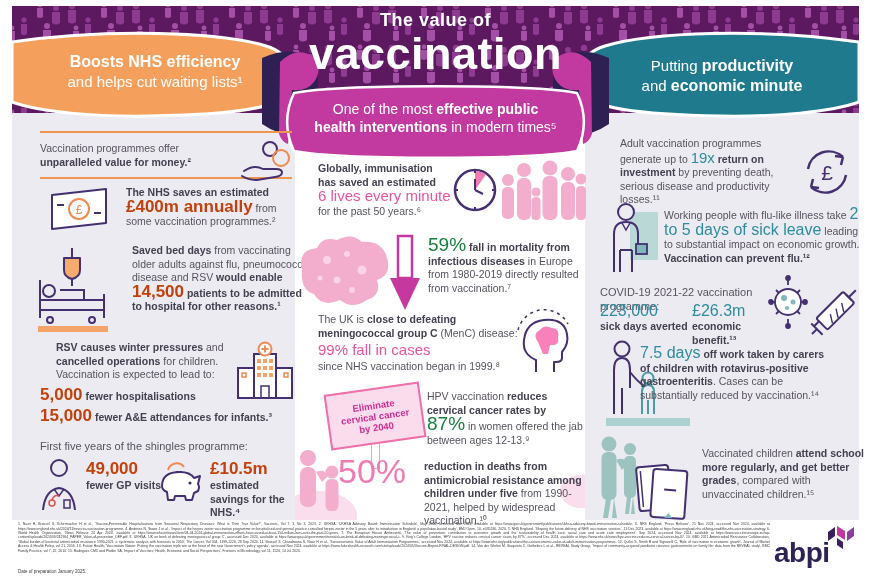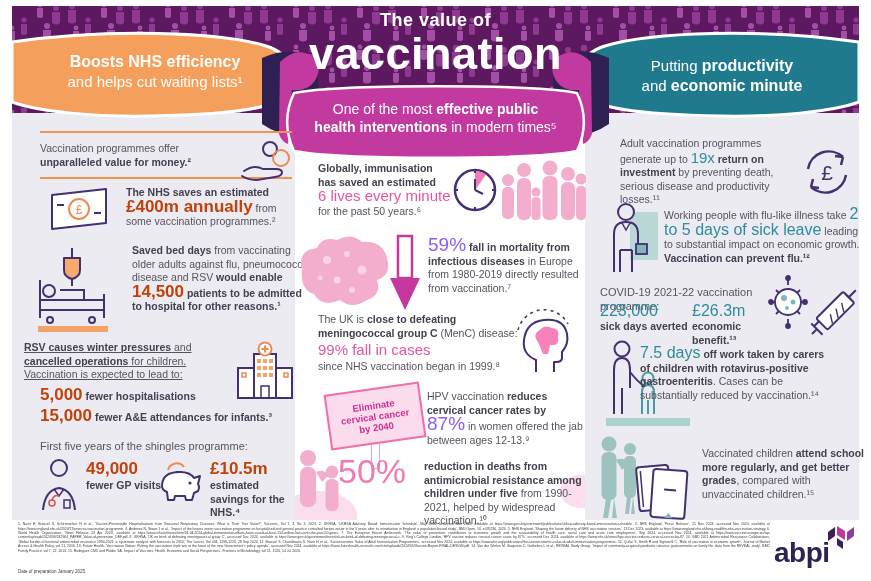--- a/index.html
+++ b/index.html
@@ -9,21 +9,21 @@
   
   .body-gray{position:absolute;left:12px;top:112px;width:847px;height:408px;background:#ecebf1;}
   .body-white{position:absolute;left:295px;top:112px;width:290px;height:408px;background:#ffffff;
       background-image:radial-gradient(70px 45px at 8% 99%, #fbdeee 0 55%, transparent 56%),
                        radial-gradient(40px 30px at 99% 93%, #fbdeee 0 55%, transparent 56%);}
   
   .t{font-size:10.5px;line-height:13.5px;color:#57525e;}
   .b{font-weight:bold;color:#454050;}
   .on2{color:#c2410c;font-size:17px;font-weight:bold;}
   .pk15{color:#e8549f;font-size:15px;}
-  .pk19{color:#8b5cf6;font-size:19px;}
+  .pk19{color:#15803d;font-size:19px;}
   .tl15{color:#2e8c9e;font-size:15px;}
   .tl16{color:#2e8c9e;font-size:16px;}
   .ctr{text-align:center;}
   .white{color:#fff;}
   
   .ban1{font-size:16px;font-weight:bold;line-height:20px;}
   .ban2{font-size:15px;line-height:19px;}
   .title1{font-size:18px;font-weight:bold;letter-spacing:.5px;}
   .title2{font-size:45px;font-weight:bold;letter-spacing:.5px;line-height:46px;text-align:center;}
   .ribbon-t{font-size:14px;line-height:18px;}
@@ -134,21 +134,21 @@
       <circle cx="12" cy="72" r="3" fill="none" stroke="#443070" stroke-width="2"></circle>
       <circle cx="54" cy="72" r="3" fill="none" stroke="#443070" stroke-width="2"></circle>
       <rect x="0" y="78" width="70" height="6" fill="#f5a469"></rect>
     </svg>
   </div>
   <div class="abs t" style="left:132px;top:244px;width:182px;">
     <span class="b">Saved bed days</span><span> from vaccinating older adults against flu, pneumococcal disease and RSV </span><span class="b">would enable</span><br>
     <span class="on2">14,500</span><span class="b"> patients to be admitted to hospital for other reasons.¹</span>
   </div>
 
-  <div class="abs t" style="left:24px;top:341px;width:192px;text-decoration:underline;">
+  <div class="abs t" style="left:56px;top:341px;width:192px;">
     <span class="b">RSV causes winter pressures</span><span> and </span><span class="b">cancelled operations</span><span> for children. Vaccination is expected to lead to:</span>
   </div>
   <div class="abs t" style="left:40px;top:385px;width:262px;line-height:19px;">
     <span class="on2">5,000</span><span class="b"> fewer hospitalisations</span><br>
     <span class="on2">15,000</span><span class="b"> fewer A&amp;E attendances for infants.³</span>
   </div>
   <div class="abs" style="left:234px;top:340px;">
     <svg width="62" height="60" viewBox="0 0 62 60">
       <rect x="20" y="14" width="22" height="44" fill="#fff" stroke="#443070" stroke-width="2"></rect>
       <rect x="4" y="28" width="16" height="30" fill="#fff" stroke="#443070" stroke-width="2"></rect>

